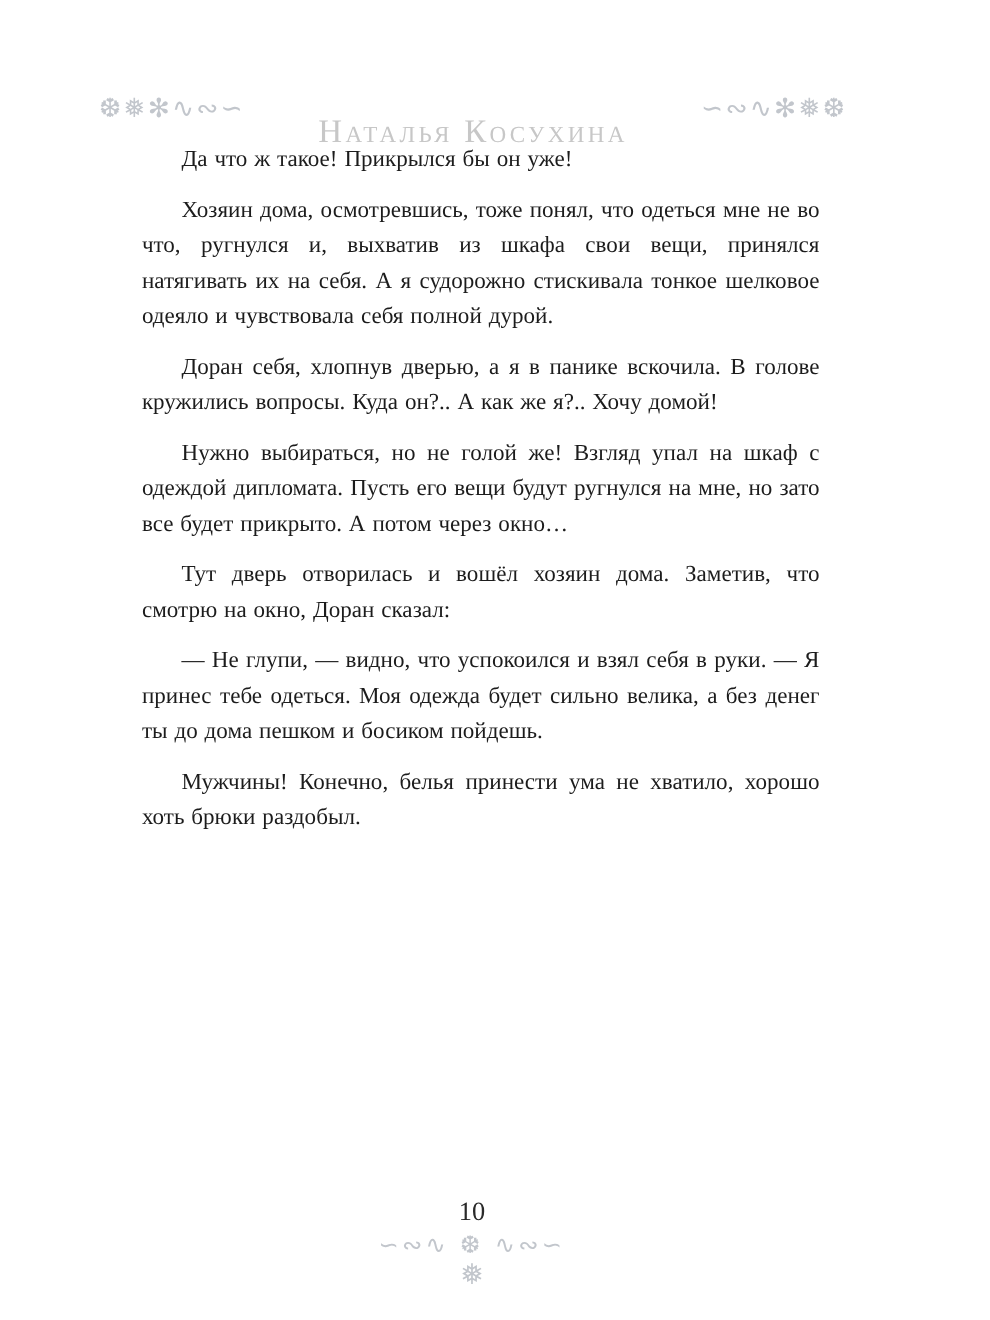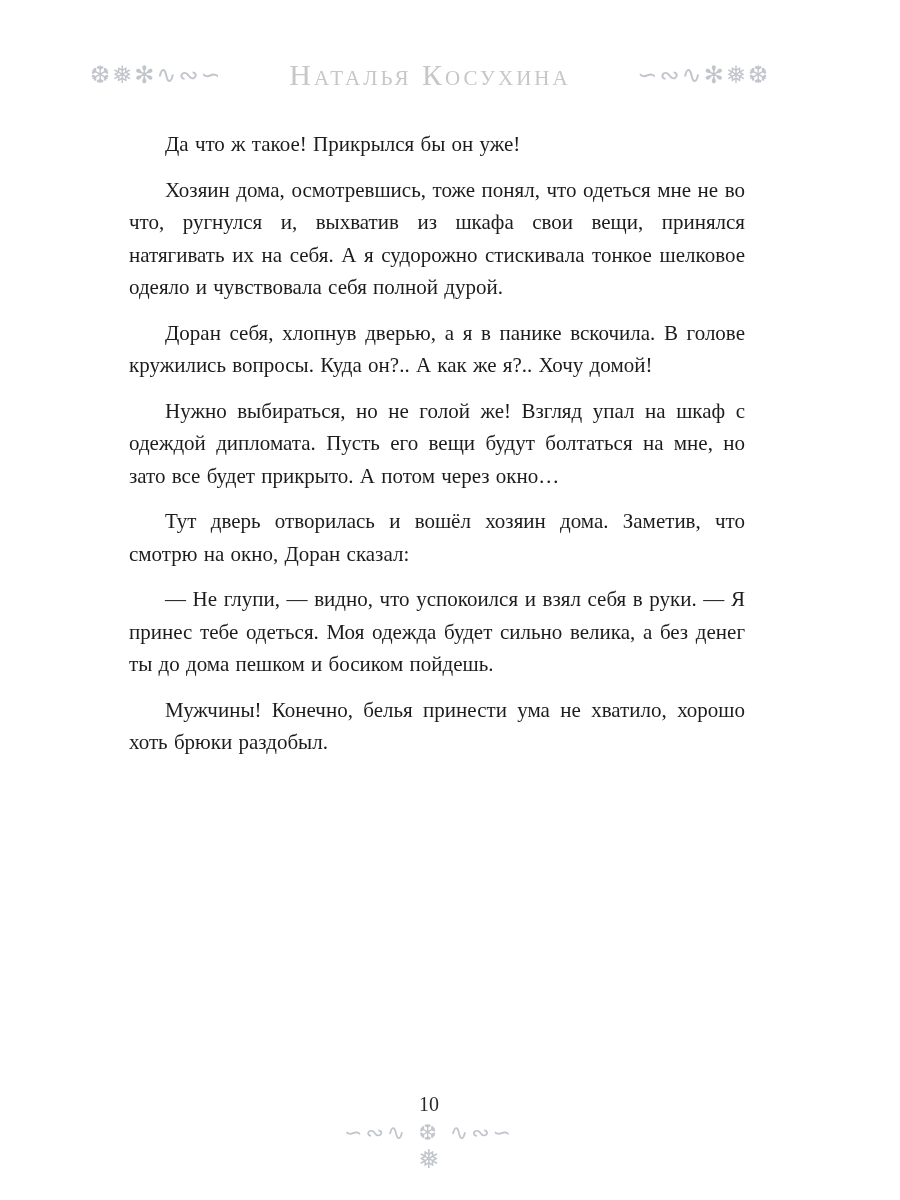--- a/index.html
+++ b/index.html
@@ -37,20 +37,21 @@
   }
   .author {
     font-family: "Liberation Serif", serif;
     font-variant: small-caps;
     font-size: 30px;
     letter-spacing: 3px;
     color: #c7c7c7;
     white-space: nowrap;
     text-align: center;
     flex: 1;
+    margin-top: 45px;
   }
   
   .content {
     position: absolute;
     top: 128px;
     left: 113px;
     width: 632px;
     font-size: 21px;
     line-height: 32.5px;
     text-align: justify;
@@ -62,21 +63,21 @@
   }
   
   .footer {
     position: absolute;
     left: 113px;
     width: 632px;
     bottom: 28px;
     text-align: center;
   }
   .page-number {
-    font-size: 20px;
+    font-size: 24px;
     color: #2a2a2a;
     margin-bottom: 6px;
   }
   .footer-orn-line {
     font-family: "DejaVu Sans", sans-serif;
     color: #c2c6cc;
     font-size: 22px;
     letter-spacing: 3px;
     line-height: 1;
   }
@@ -96,21 +97,21 @@
   <div class="header">
     <span class="ornament">❆❅✻∿∾∽</span>
     <span class="author">Наталья Косухина</span>
     <span class="ornament">∽∾∿✻❅❆</span>
   </div>
 
   <div class="content">
     <p>Да что ж такое! Прикрылся бы он уже!</p>
     <p>Хозяин дома, осмотревшись, тоже понял, что одеться мне не во что, ругнулся и, выхватив из шкафа свои вещи, принялся натягивать их на себя. А я судорожно стискивала тонкое шелковое одеяло и чувствовала себя полной дурой.</p>
     <p>Доран себя, хлопнув дверью, а я в панике вскочила. В голове кружились вопросы. Куда он?.. А как же я?.. Хочу домой!</p>
-    <p>Нужно выбираться, но не голой же! Взгляд упал на шкаф с одеждой дипломата. Пусть его вещи будут болтаться на мне, но зато все будет прикрыто. А потом через окно…</p>
+    <p>Нужно выбираться, но не голой же! Взгляд упал на шкаф с одеждой дипломата. Пусть его вещи будут ругнулся на мне, но зато все будет прикрыто. А потом через окно…</p>
     <p>Тут дверь отворилась и вошёл хозяин дома. Заметив, что смотрю на окно, Доран сказал:</p>
     <p>— Не глупи, — видно, что успокоился и взял себя в руки. — Я принес тебе одеться. Моя одежда будет сильно велика, а без денег ты до дома пешком и босиком пойдешь.</p>
     <p>Мужчины! Конечно, белья принести ума не хватило, хорошо хоть брюки раздобыл.</p>
   </div>
 
   <div class="footer">
     <div class="page-number">10</div>
     <div class="footer-orn-line">∽∾∿ ❆ ∿∾∽</div>
     <div class="footer-orn-snow">❅</div>
   </div>

